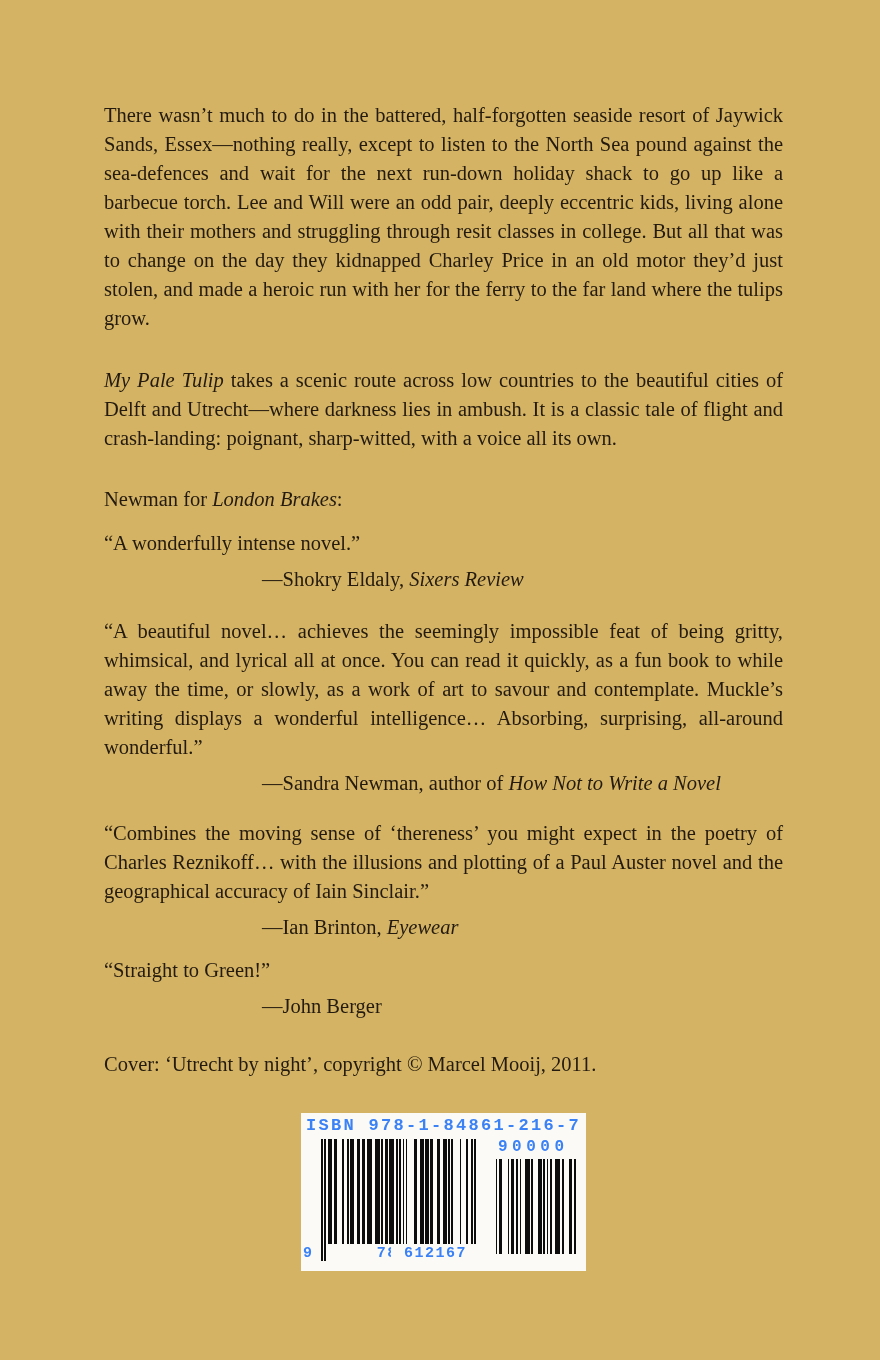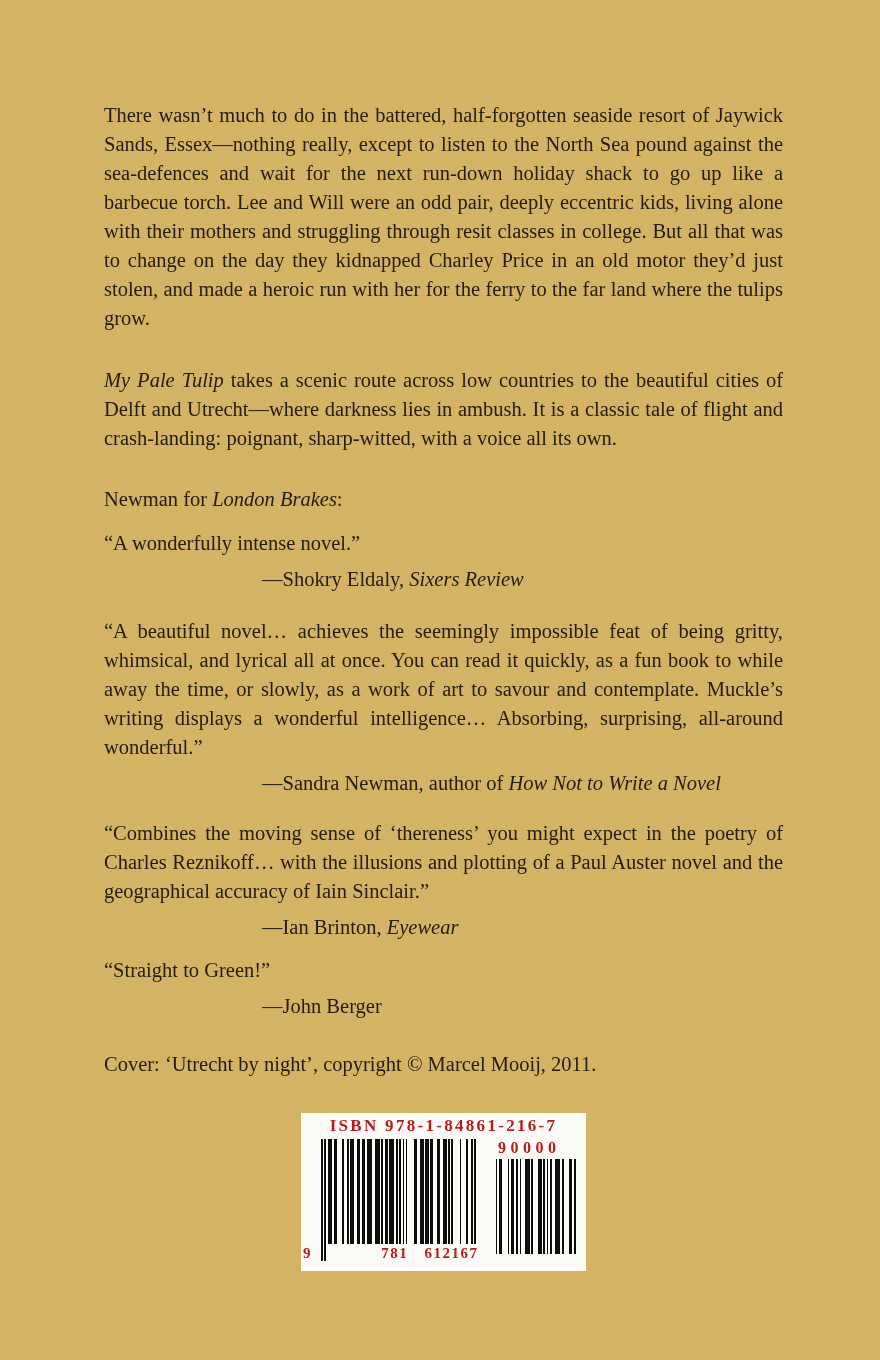--- a/index.html
+++ b/index.html
@@ -30,37 +30,37 @@
   .attrib{padding-left:158px;}
   .cover-credit{margin-top:29px;}
 
   
   .barcode-panel{
     position:relative;
     width:285px;height:158px;
     margin:34px auto 0 auto;
     background:var(--panel);
   }
-  .mono{font-family:Liberation Serif, serif;font-weight:bold;color:#b91c1c;}
+  .mono{font-family:Liberation Mono, monospace;font-weight:bold;color:#3b82f6;}
   .isbn-label{
     position:absolute;top:2px;left:0;right:0;
     text-align:center;
     font-size:17px;line-height:22px;letter-spacing:2.3px;
     white-space:nowrap;
   }
   .ean13{position:absolute;left:20px;top:26px;width:155px;height:122px;}
   .bar{position:absolute;top:0;bottom:0;background:var(--bar);z-index:1;}
   .dz{
     position:absolute;bottom:0;height:17px;z-index:2;
     background:var(--panel);
     font-size:15px;line-height:19px;letter-spacing:1.5px;
     text-align:center;white-space:nowrap;
   }
   .dz1{left:4.9px;width:68.5px;padding-left:48px;}
-  .dz2{left:86px;width:89px;}
+  .dz2{left:70px;width:89px;}
   .lead-digit{
     position:absolute;left:-18px;bottom:-2px;z-index:2;
     font-size:15px;line-height:19px;
   }
   .ean5-box{position:absolute;left:193px;top:26px;width:82px;}
   .supp-num{
     font-size:16px;line-height:17px;height:17px;
     letter-spacing:4.5px;text-align:left;padding-left:4px;
     white-space:nowrap;
   }

